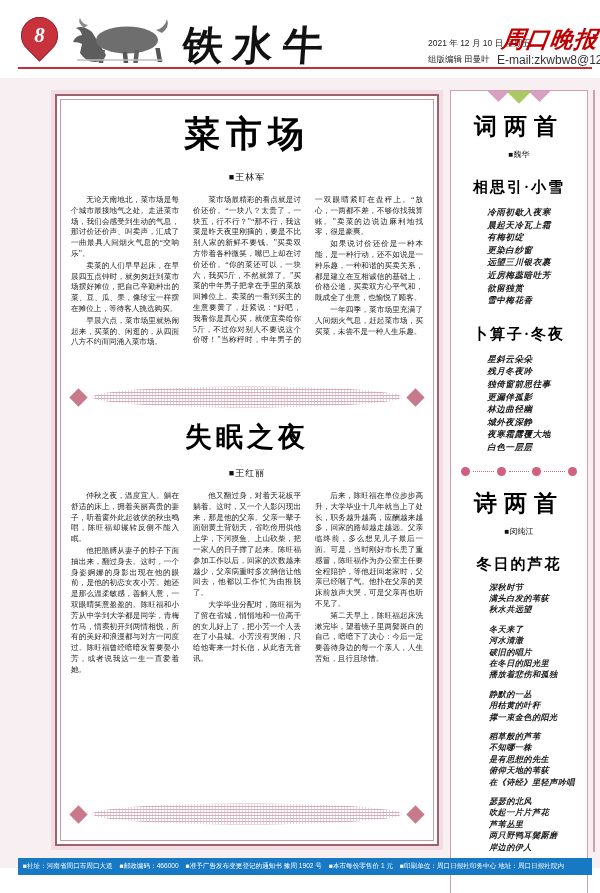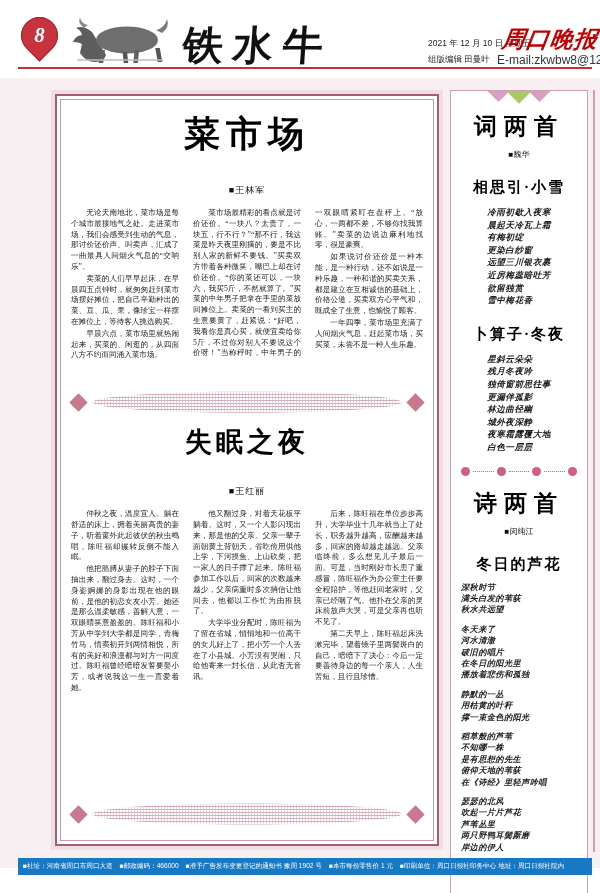--- a/index.html
+++ b/index.html
@@ -30,21 +30,21 @@
   .header-rule{position:absolute;left:18px;top:67px;width:574px;height:2px;background:var(--rule-red);}
 
   
   .article-box{position:absolute;left:55px;top:94px;width:384px;height:752px;background:#fff;
        border:2px solid var(--maroon);
        box-shadow:inset 0 0 0 3px #fff, inset 0 0 0 4px #c79aa8, 0 0 0 4px #f1dde4;
        padding:12px 14px 10px;display:flex;flex-direction:column;overflow:hidden;}
   .art-title{ text-align:center;font-family:"Liberation Serif",serif;font-weight:900;color:#000;}
   .art-title.big{font-size:36px;letter-spacing:6px;margin-top:2px;}
   .art-title.mid{font-size:27px;letter-spacing:4px;margin-top:2px;}
-  .byline{text-align:center;font-size:9px;color:#111;margin-top:25px;letter-spacing:1px;}
+  .byline{text-align:center;font-size:9px;color:#111;margin-top:12px;letter-spacing:1px;}
   .cols{margin-top:11px;column-gap:14px;column-count:3;overflow:hidden;
         font-family:"Liberation Serif",serif;font-size:7.6px;line-height:10.8px;
         text-align:justify;color:#222;}
   .cols p{text-indent:2em;margin-bottom:1px;}
   .cols-1{height:180px;}
   .cols-2{height:306px;}
 
   .orn-divider{display:flex;align-items:center;gap:4px;margin:10px 1px 8px;height:24px;flex:none;}
   .orn-divider.bottom{margin-top:auto;}
   .diamond{width:13px;height:13px;background:#c9798c;transform:rotate(45deg);flex:none;}
@@ -63,21 +63,21 @@
   .orn-top .d-green{width:18px;height:18px;background:var(--green);transform:rotate(45deg);left:23px;top:1px;z-index:2;}
   .orn-top .p1{left:4px;} .orn-top .p2{right:4px;}
 
   .sec-title{text-align:center;font-weight:900;font-size:23px;letter-spacing:7px;color:#000;margin-top:12px;
        font-family:"Liberation Sans",sans-serif;}
   .poet{ text-align:center;font-size:8px;margin-top:7px;color:#111;}
   .poem-title{text-align:center;font-weight:700;font-size:15px;letter-spacing:2px;color:#000;margin-top:18px;
        font-family:Liberation Serif, serif;}
   .verse{width:fit-content;margin:9px auto 0;font:italic 600 8.6px "Liberation Serif",serif;
        line-height:12.6px;color:#1c1c1c;letter-spacing:.5px;}
-  .stanza{margin:8px 0 0 4px;font:italic 600 8.2px "Liberation Serif",serif;
+  .stanza{margin:8px 0 0 32px;font:italic 600 8.2px "Liberation Serif",serif;
        line-height:11.4px;color:#1c1c1c;letter-spacing:.4px;}
 
   .dots-divider{display:flex;align-items:center;margin:13px 4px 2px;}
   .dot{width:9px;height:9px;border-radius:50%;background:var(--pink-strong);flex:none;}
   .dotline{flex:1;border-top:1.5px dotted var(--pink-strong);margin:0 3px;}
 
   
   .footer{position:absolute;left:18px;top:858px;width:574px;height:17px;background:var(--footer-blue);
        color:#fff;font-size:6.6px;display:flex;align-items:center;gap:7px;padding:0 5px;
        white-space:nowrap;overflow:hidden;}

